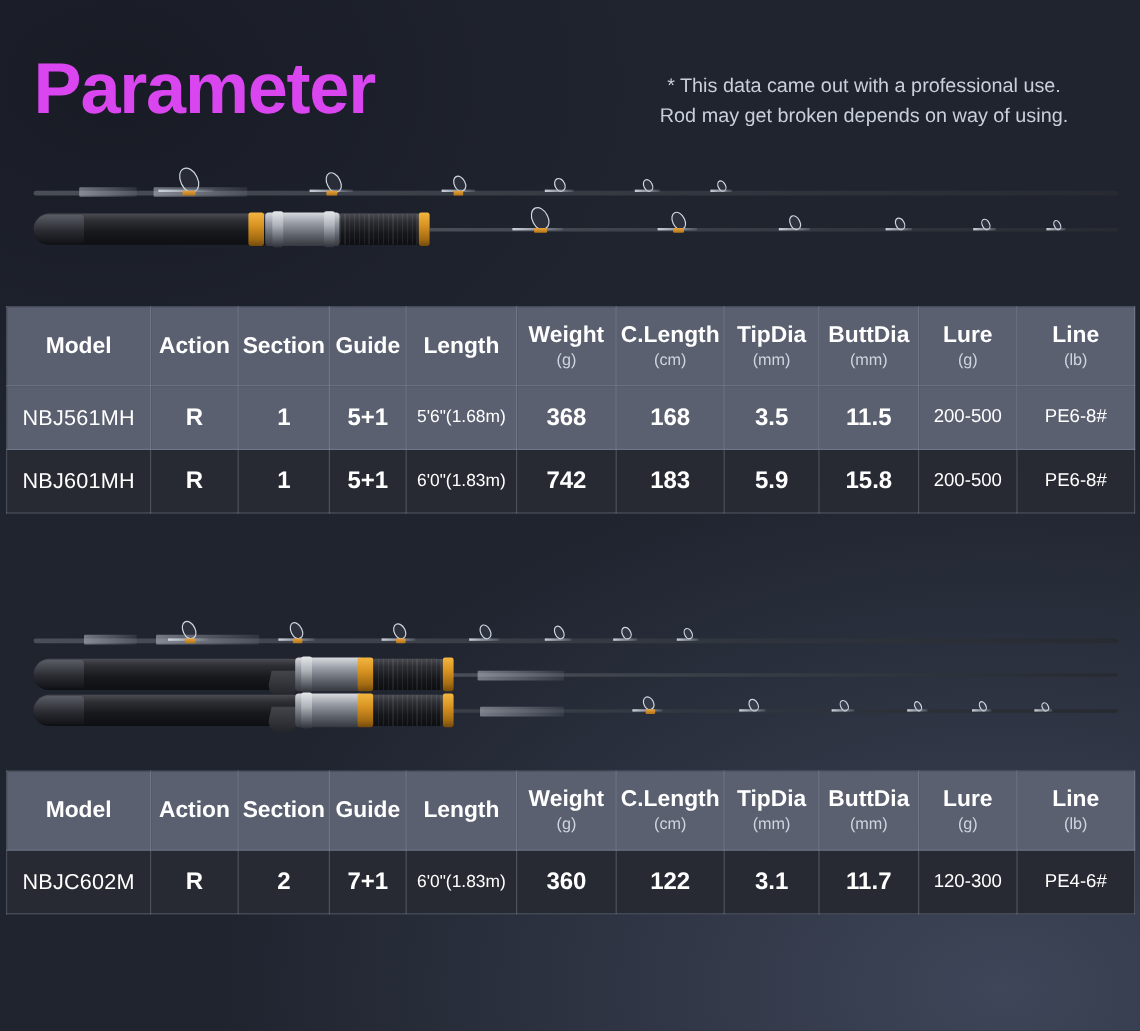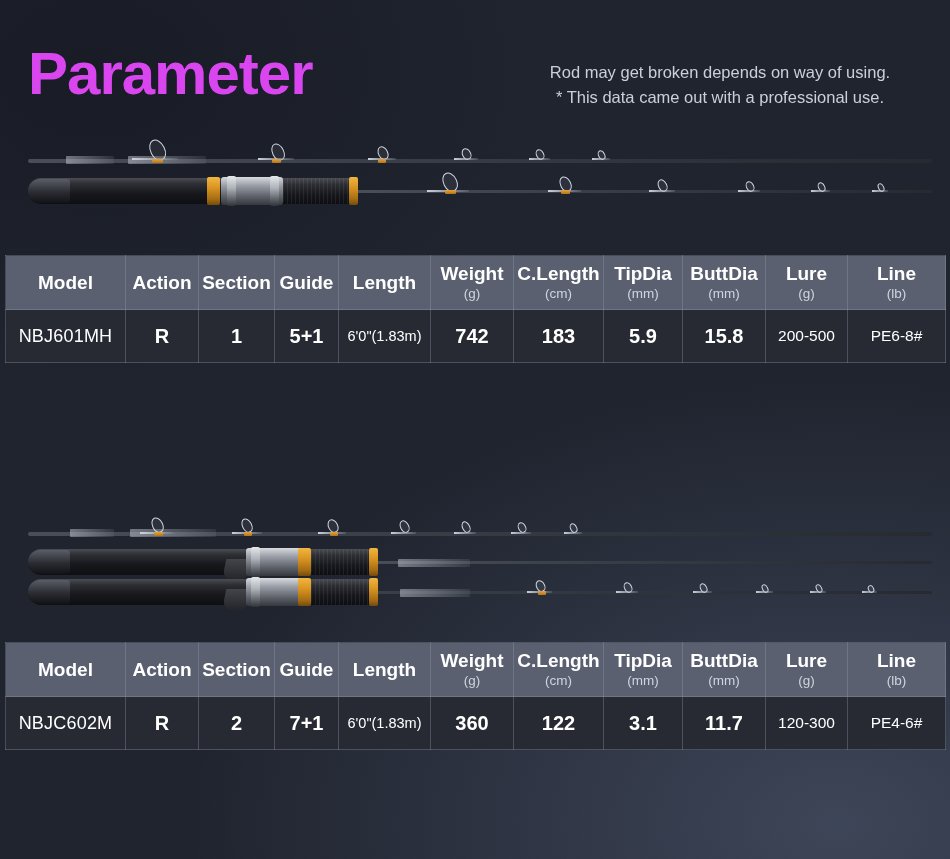--- a/index.html
+++ b/index.html
@@ -113,21 +113,21 @@
   .spec-table.t2 { top:642px; }
 
   .spec-table th, .spec-table td {
     border:1px solid rgba(150,160,178,0.33);
     text-align:center;
     color:#ffffff;
     padding:0;
   }
   .spec-table thead th {
     background:#5b6070;
-    height:54px;
+    height:66px;
     vertical-align:middle;
   }
   .th-main { font-size:19px; font-weight:bold; line-height:22px; }
   .th-unit { font-size:13.5px; font-weight:normal; color:#cfd4de; line-height:17px; }
 
   .spec-table tbody tr.odd td  { background:#272a33; height:53px; }
   .spec-table tbody tr.even td { background:#5b6070; height:53px; }
 
   .cell-num   { font-size:20px; font-weight:bold; }
   .cell-model { font-size:18px; font-weight:normal; letter-spacing:0.2px; }
@@ -136,22 +136,22 @@
 </style>
 </head>
 <body>
 
 <div class="page">
   <div class="bg-glow"></div>
 
   <div class="header">
     <div class="title">Parameter</div>
     <div class="disclaimer">
+      <div>* This data came out with a professional use.</div>
       <div>Rod may get broken depends on way of using.</div>
-      <div>* This data came out with a professional use.</div>
     </div>
   </div>
 
   <div class="rodgroup g1">
 
     <div class="rod" style="top:2px;">
       <div class="blank"></div>
       <div class="logo-text" style="left:66px; width:48px;"></div>
       <div class="logo-text" style="left:128px; width:78px;"></div>
 
@@ -339,20 +339,33 @@
             <div class="th-main">Lure</div>
             <div class="th-unit">(g)</div>
           </th>
         <th>
             <div class="th-main">Line</div>
             <div class="th-unit">(lb)</div>
           </th>
       </tr>
     </thead>
     <tbody>
+      <tr class="even">
+        <td class="cell-model">NBJ561MH</td>
+        <td class="cell-num">R</td>
+        <td class="cell-num">1</td>
+        <td class="cell-num">5+1</td>
+        <td class="cell-len">5'6"(1.68m)</td>
+        <td class="cell-num">368</td>
+        <td class="cell-num">168</td>
+        <td class="cell-num">3.5</td>
+        <td class="cell-num">11.5</td>
+        <td class="cell-light">200-500</td>
+        <td class="cell-light">PE6-8#</td>
+      </tr>
       <tr class="odd">
         <td class="cell-model">NBJ601MH</td>
         <td class="cell-num">R</td>
         <td class="cell-num">1</td>
         <td class="cell-num">5+1</td>
         <td class="cell-len">6'0"(1.83m)</td>
         <td class="cell-num">742</td>
         <td class="cell-num">183</td>
         <td class="cell-num">5.9</td>
         <td class="cell-num">15.8</td>

